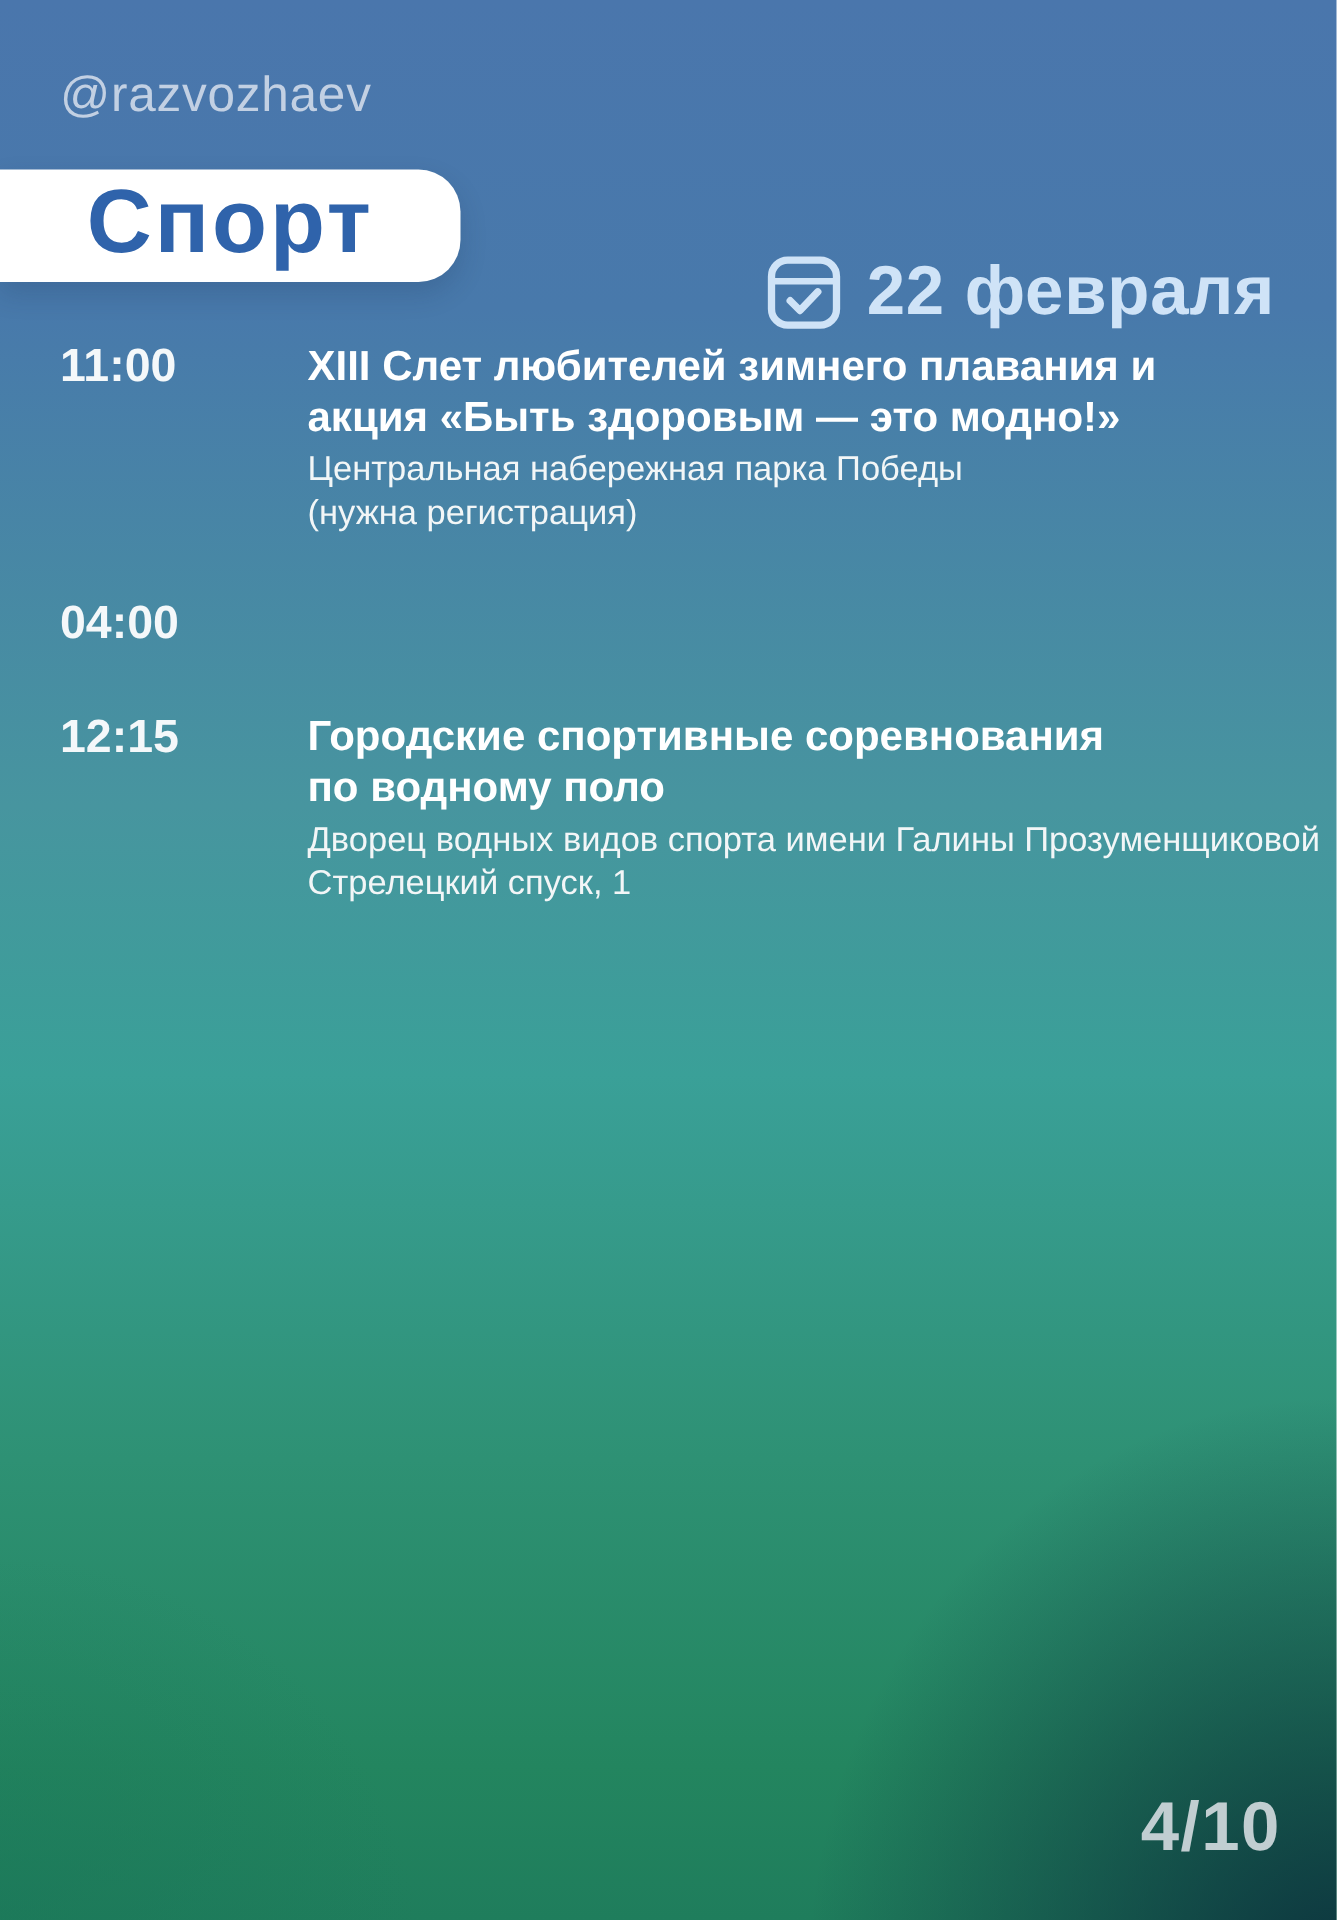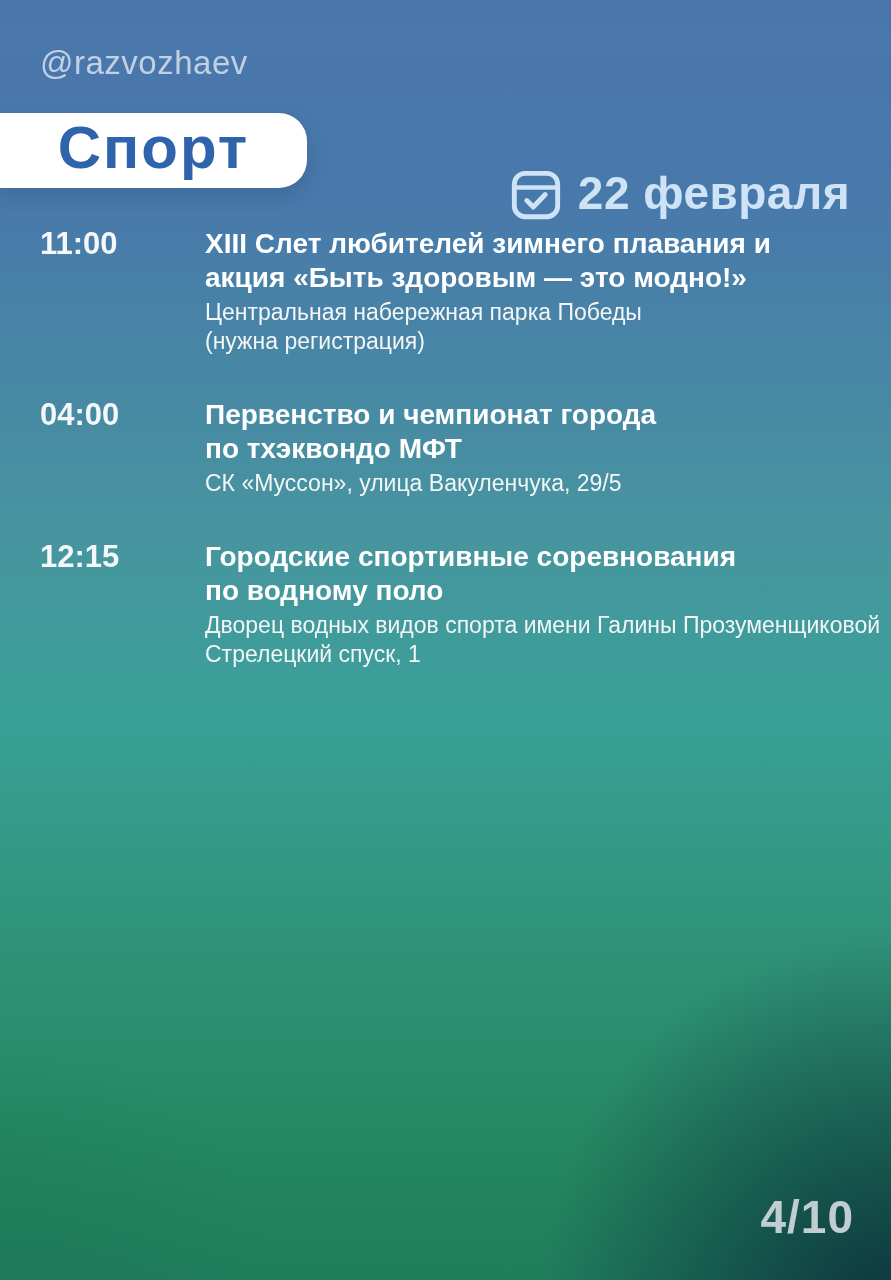--- a/index.html
+++ b/index.html
@@ -113,27 +113,20 @@
           <div class="loc-line">Центральная набережная парка Победы</div>
           <div class="loc-line">(нужна регистрация)</div>
         </div>
       </div>
     </div>
 
     <div class="event">
       <div class="time-col">
         <div class="time-line">04:00</div>
       </div>
-      <div class="content-col">
-        <div class="title-line">Первенство и чемпионат города</div>
-        <div class="title-line">по тхэквондо МФТ</div>
-        <div class="locations">
-          <div class="loc-line">СК «Муссон», улица Вакуленчука, 29/5</div>
-        </div>
-      </div>
     </div>
 
     <div class="event">
       <div class="time-col">
         <div class="time-line">12:15</div>
       </div>
       <div class="content-col">
         <div class="title-line">Городские спортивные соревнования</div>
         <div class="title-line">по водному поло</div>
         <div class="locations">

